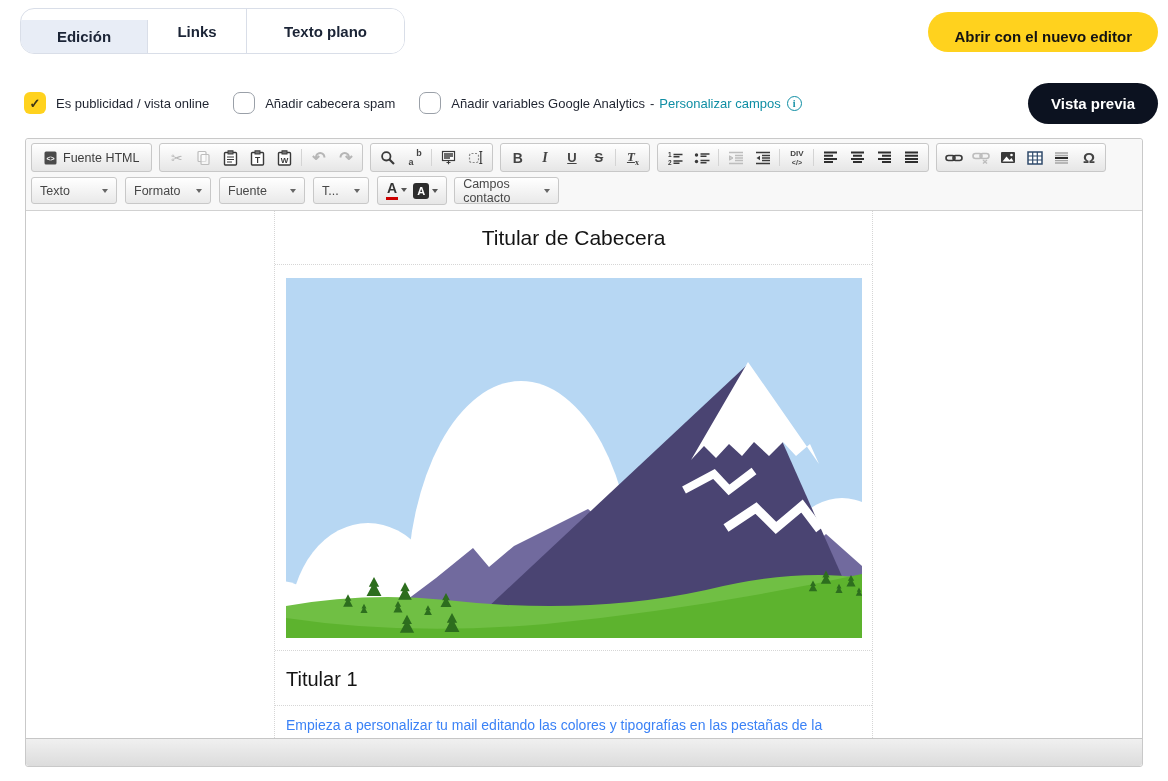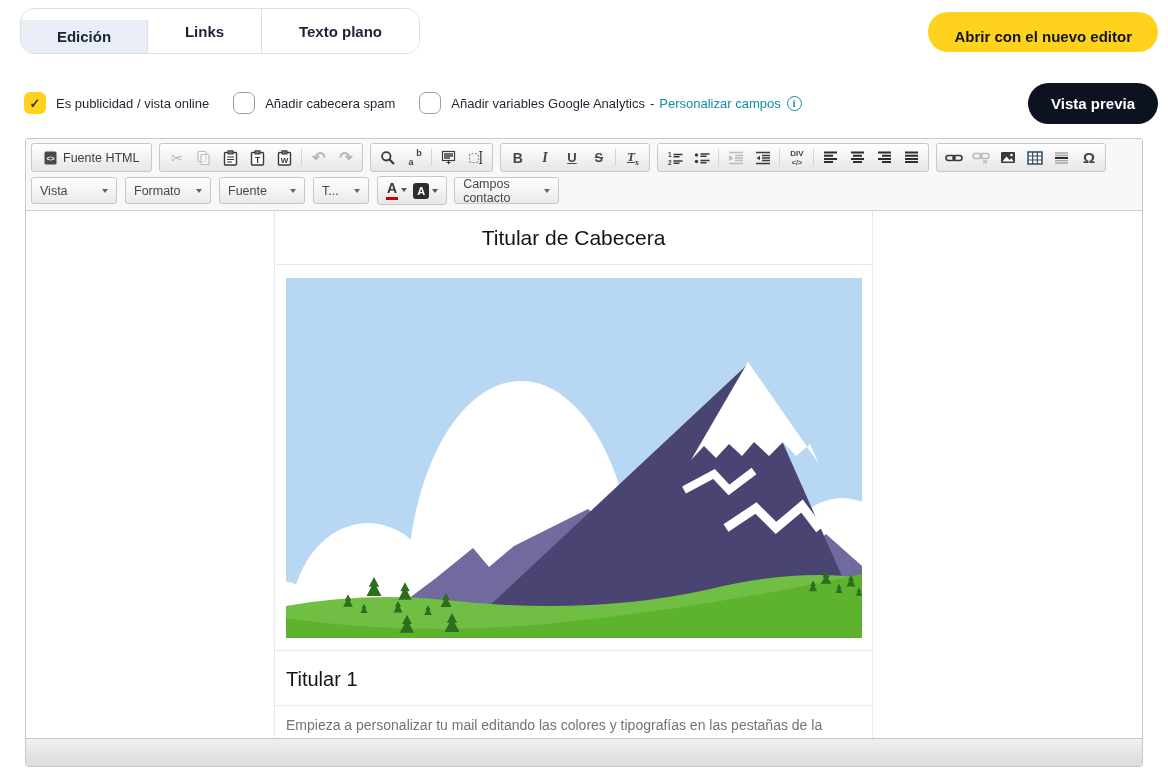--- a/index.html
+++ b/index.html
@@ -4,21 +4,21 @@
 <style>
   * { margin:0; padding:0; box-sizing:border-box; }
   html,body { background:#fff; }
   body { font-family:"Liberation Sans", sans-serif; width:1168px; height:781px; position:relative; overflow:hidden; }
 
   
   .tabs { position:absolute; left:20px; top:8px; height:46px; display:flex; border:1px solid #d9dee8; border-radius:14px; overflow:hidden; background:#fff; }
   .tab { display:flex; align-items:center; justify-content:center; font-size:15px; font-weight:600; color:#1b2436; border-right:1px solid #d9dee8; cursor:pointer; background:#fff; }
   .tab:last-child { border-right:none; }
   .tab.active { background:#e8edf6;margin-top:11px; }
-  .tab.w1{width:127px}.tab.w2{width:114px}.tab.w3{width:157px}.tab.w4{width:201px}
+  .tab.w1{width:127px}.tab.w2{width:99px}.tab.w3{width:157px}.tab.w4{width:201px}
 
   .btn-yellow { position:absolute; right:10px; top:12px; height:40px; padding:16px 26px; background:#ffd21e; border:none; border-radius:20px; font-family:inherit; font-size:15px; font-weight:600; color:#131313; cursor:pointer; }
 
   
   .options { position:absolute; left:24px; top:89px; height:28px; display:flex; align-items:center; font-size:13px; color:#1f2430; }
   .chk { width:22px; height:22px; border-radius:6px; margin-right:10px; flex:0 0 auto; cursor:pointer; }
   .chk.checked { background:#ffd21e; display:flex; align-items:center; justify-content:center; font-size:13px; font-weight:bold; color:#3d3516; }
   .chk.empty { background:#fff; border:1.5px solid #9aa0a8; border-radius:7px; }
   .opt-label { margin-right:24px; white-space:nowrap; }
   .opt-dash { margin:0 5px 0 0; }
@@ -57,21 +57,21 @@
   .bg-a { width:16px; height:16px; background:#2d2d2d; border-radius:3px; color:#fff; font-weight:bold; font-size:11px; display:flex; align-items:center; justify-content:center; }
   .mini-caret { width:0;height:0;border-left:3px solid transparent;border-right:3px solid transparent;border-top:4px solid #555; margin-left:3px; }
 
   
   .content { position:relative; flex:1; background:#fff; overflow:hidden; }
   .mail-col { position:absolute; left:248px; top:0; width:599px; height:100%; border-left:1px dotted #d6d6d6; border-right:1px dotted #d6d6d6; }
   .block { border-bottom:1px dotted #d6d6d6; }
   .hdr-block { padding:15px 10px 14px 10px; text-align:center; font-size:21px; color:#141414; }
   .img-block { padding:13px 11px 12px 11px; }
   .h1-block { padding:17px 11px 14px 11px; font-size:20px; color:#141414; }
-  .p-block { padding:10px 11px; font-size:14px; color:#737373; line-height:1.35; }
+  .p-block { padding:10px 11px; font-size:14px; color:#3b82f6; line-height:1.35; }
   .bottombar { height:28px; background:linear-gradient(#f0f0f0,#dcdcdc); border-top:1px solid #c6c6c6; border-radius:0 0 3px 3px; }
 
   svg text { font-family:"Liberation Sans", sans-serif; }
 </style>
 </head>
 <body>
 
 <div class="tabs">
   <div class="tab active w1">
       <span>Edición</span>
@@ -295,21 +295,21 @@
             </svg>
         </span>
         <span class="tbtn">
             <span class="glyph-omega">Ω</span>
           </span>
       </div>
     </div>
 
     <div class="tb-row">
       <div class="combo" style="width:86px">
-          <span>Vista</span>
+          <span>Texto</span>
           <span class="caret"></span>
         </div>
       <div class="combo" style="width:86px">
           <span>Formato</span>
           <span class="caret"></span>
         </div>
       <div class="combo" style="width:86px">
           <span>Fuente</span>
           <span class="caret"></span>
         </div>

